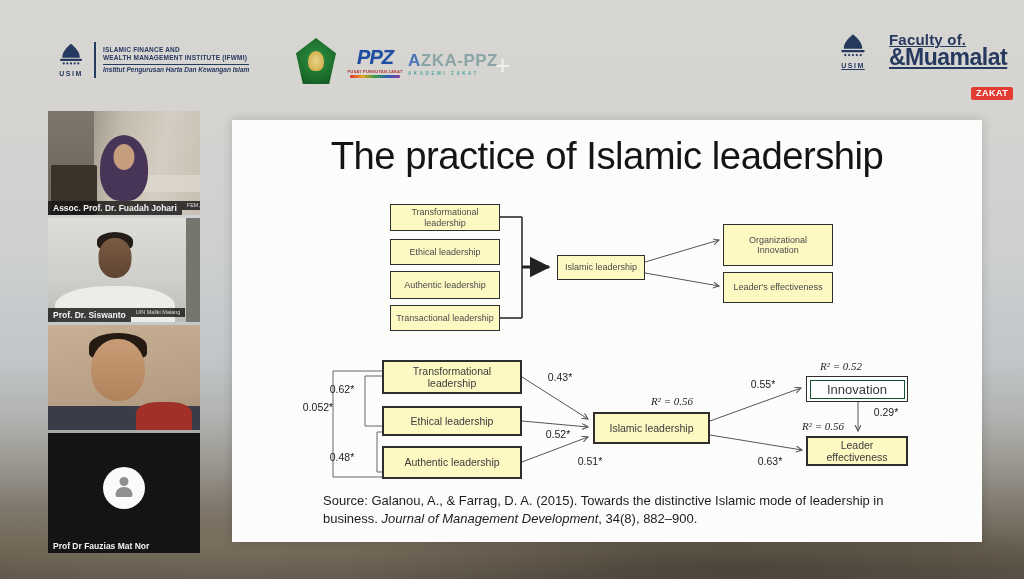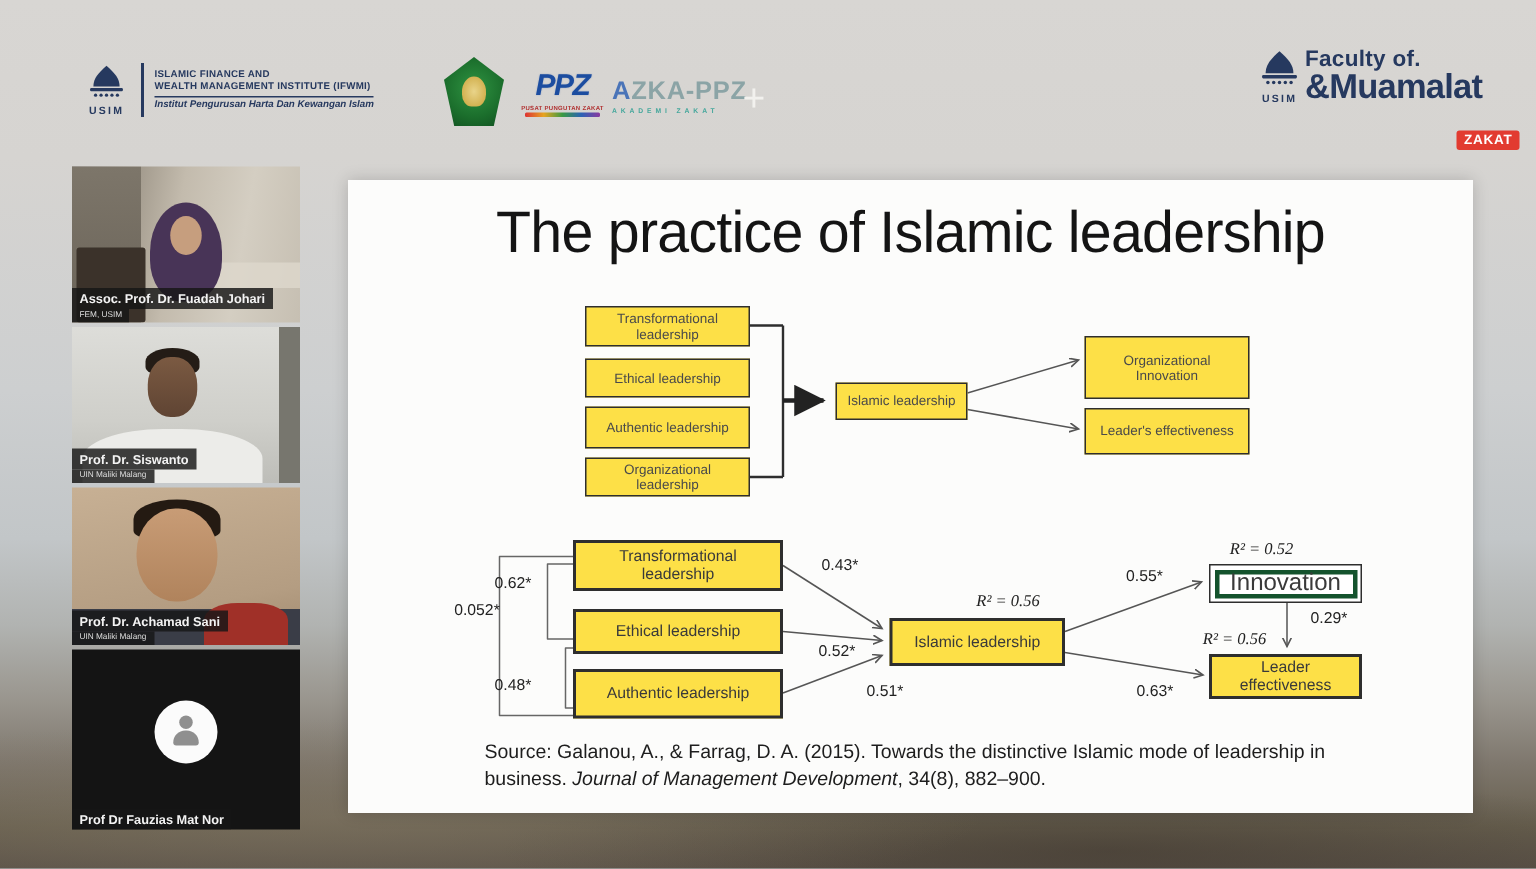--- a/index.html
+++ b/index.html
@@ -29,30 +29,30 @@
     text-shadow:0 0 1px rgba(28,77,160,.4);}
   .ppz-sub{font-size:4px;font-weight:800;color:#b03030;letter-spacing:.2px;margin-top:2px;white-space:nowrap;}
   .ppz-bar{height:3px;width:50px;margin:1px auto 0;border-radius:1px;
     background:linear-gradient(90deg,#d33,#e7a421,#3a9a44,#2b62b5,#8a3aa0);}
   .azka{left:408px;top:52px;text-align:left;}
   .azka-word{font-size:17px;font-weight:600;letter-spacing:.5px;line-height:1;}
   .azka-a{color:#4a74b8;}
   .azka-rest{color:#8ba4a6;}
   .azka-sub{font-size:4.5px;letter-spacing:2.6px;color:#45a79c;font-weight:700;margin-top:2px;}
   .plus{left:495px;top:50px;font-size:26px;color:#f2f1ee;font-weight:400;}
-  .faculty{left:836px;top:33px;display:flex;gap:0;color:#26395f;}
+  .faculty{left:836px;top:33px;display:flex;gap:19px;color:#26395f;text-decoration:underline;}
   .fac-text{display:flex;flex-direction:column;line-height:.92;}
   .fac-1{font-size:15px;font-weight:700;letter-spacing:.2px;}
   .fac-2,.fac-3{font-size:23px;font-weight:800;letter-spacing:-.5px;}
   .live{position:absolute;left:971px;top:87px;background:#e23b30;color:#fff;font-size:9px;font-weight:800;
     padding:1px 5px 2px;border-radius:2px;letter-spacing:.5px;}
   
   .sidebar{position:absolute;left:48px;top:111px;width:152px;display:flex;flex-direction:column;gap:3px;}
   .tile{position:relative;width:152px;overflow:hidden;background:#222;}
-  .plabel{position:absolute;left:0;bottom:0;display:flex;flex-direction:column;align-items:flex-start;z-index:5;}
+  .plabel{position:absolute;left:0;bottom:0;display:flex;flex-direction:row;align-items:flex-start;z-index:5;}
   .pname{background:rgba(22,22,22,.82);color:#f3f3f3;font-size:8.5px;font-weight:700;padding:2px 5px;white-space:nowrap;}
   .paffil{background:rgba(22,22,22,.82);color:#dcdcdc;font-size:5.5px;padding:1px 5px 2px;white-space:nowrap;}
   
   .t1{background:linear-gradient(100deg,#6f6860 0%,#978f82 20%,#c3bbad 45%,#d4cec2 72%,#c6bfb2 100%);}
   .t1 .wall{position:absolute;left:0;top:0;width:30%;height:100%;background:linear-gradient(#7d766a,#6a6358);}
   .t1 .piano{position:absolute;left:2%;top:52%;width:30%;height:48%;background:#3b322a;border-radius:2px;}
   .t1 .shelf{position:absolute;right:0;top:62%;width:48%;height:16%;background:#ddd7cb;opacity:.85;}
   .t1 .hijab{position:absolute;left:50%;top:24px;transform:translateX(-50%);width:48px;height:66px;
     background:#483457;border-radius:50% 50% 42% 42%;}
   .t1 .face{position:absolute;left:50%;top:33px;transform:translateX(-50%);width:21px;height:26px;
@@ -76,26 +76,26 @@
   .avatar{position:absolute;left:50%;top:34px;transform:translateX(-50%);width:42px;height:42px;border-radius:50%;
     background:#fbfbfb;}
   .p-head{position:absolute;left:50%;top:10px;transform:translateX(-50%);width:9px;height:9px;border-radius:50%;background:#8f8f8f;}
   .p-body{position:absolute;left:50%;top:20px;transform:translateX(-50%);width:17px;height:10px;border-radius:8px 8px 2px 2px;background:#8f8f8f;}
   
   .slide{position:absolute;left:232px;top:120px;width:750px;height:422px;background:#fcfcfb;
     box-shadow:0 0 10px rgba(0,0,0,.18);}
   .slide-title{position:absolute;left:35px;top:14px;width:680px;text-align:center;font-size:39px;
     color:#141414;letter-spacing:-.5px;transform:scaleX(.98);}
   .dsvg{position:absolute;left:0;top:0;}
-  .box{position:absolute;background:#fde047;border:1.5px solid #2e2e2e;display:flex;align-items:center;
+  .box{position:absolute;background:#fef9c3;border:1.5px solid #2e2e2e;display:flex;align-items:center;
     justify-content:center;text-align:center;color:#4a4a4a;font-size:9px;line-height:1.12;padding:1px 5px;}
   .box2{border-width:2.5px;font-size:10.5px;color:#3a3a3a;line-height:1.15;}
   .box-double{position:absolute;background:#fff;border:1.5px solid #2e2e2e;padding:2.5px;}
-  .box-double .inner{width:100%;height:100%;border:3px solid #14532d;display:flex;align-items:center;
-    justify-content:center;font-size:16px;color:#3a3a3a;}
+  .box-double .inner{width:100%;height:100%;border:1px solid #14532d;display:flex;align-items:center;
+    justify-content:center;font-size:13px;color:#3a3a3a;}
   .coef{position:absolute;transform:translate(-50%,-50%);font-size:10.5px;color:#222;white-space:nowrap;}
   .r2{font-style:italic;font-size:11px;font-family:"Liberation Serif",serif;}
   .source{position:absolute;left:91px;top:372px;width:648px;font-size:13px;color:#1d1d1d;line-height:1.35;}
   .source i{font-style:italic;}
 </style>
 </head>
 <body>
 
 <div class="stage">
 
@@ -189,24 +189,20 @@
         <span class="pname">Prof. Dr. Siswanto</span>
         <span class="paffil">UIN Maliki Malang</span>
       </div>
     </div>
 
     <div class="tile t3" style="height:105px">
       <div class="cloth"></div>
       <div class="red"></div>
       <div class="hair"></div>
       <div class="head"></div>
-      <div class="plabel">
-        <span class="pname">Prof. Dr. Achamad Sani</span>
-        <span class="paffil">UIN Maliki Malang</span>
-      </div>
     </div>
 
     <div class="tile t4" style="height:120px">
       <div class="avatar">
         <div class="p-head"></div>
         <div class="p-body"></div>
       </div>
       <div class="plabel">
         <span class="pname">Prof Dr Fauzias Mat Nor</span>
       </div>
@@ -248,21 +244,21 @@
         <path d="M290,342 L356,317" marker-end="url(#mo)"></path>
         <path d="M478,301 L569,268" marker-end="url(#mo)"></path>
         <path d="M478,315 L570,330" marker-end="url(#mo)"></path>
         <path d="M626,281 V311" marker-end="url(#mo)"></path>
       </g>
     </svg>
 
     <div class="box" style="left:158px;top:84px;width:110px;height:27px">Transformational leadership</div>
     <div class="box" style="left:158px;top:119px;width:110px;height:26px">Ethical leadership</div>
     <div class="box" style="left:158px;top:151px;width:110px;height:28px">Authentic leadership</div>
-    <div class="box" style="left:158px;top:185px;width:110px;height:26px">Organizational leadership</div>
+    <div class="box" style="left:158px;top:185px;width:110px;height:26px">Transactional leadership</div>
     <div class="box" style="left:325px;top:135px;width:88px;height:25px">Islamic leadership</div>
     <div class="box" style="left:491px;top:104px;width:110px;height:42px">Organizational Innovation</div>
     <div class="box" style="left:491px;top:152px;width:110px;height:31px">Leader's effectiveness</div>
 
     <div class="box box2" style="left:150px;top:240px;width:140px;height:34px">Transformational leadership</div>
     <div class="box box2" style="left:150px;top:286px;width:140px;height:30px">Ethical leadership</div>
     <div class="box box2" style="left:150px;top:326px;width:140px;height:33px">Authentic leadership</div>
     <div class="box box2" style="left:361px;top:292px;width:117px;height:32px">Islamic leadership</div>
     <div class="box-double" style="left:574px;top:256px;width:102px;height:26px">
       <div class="inner">Innovation</div>

